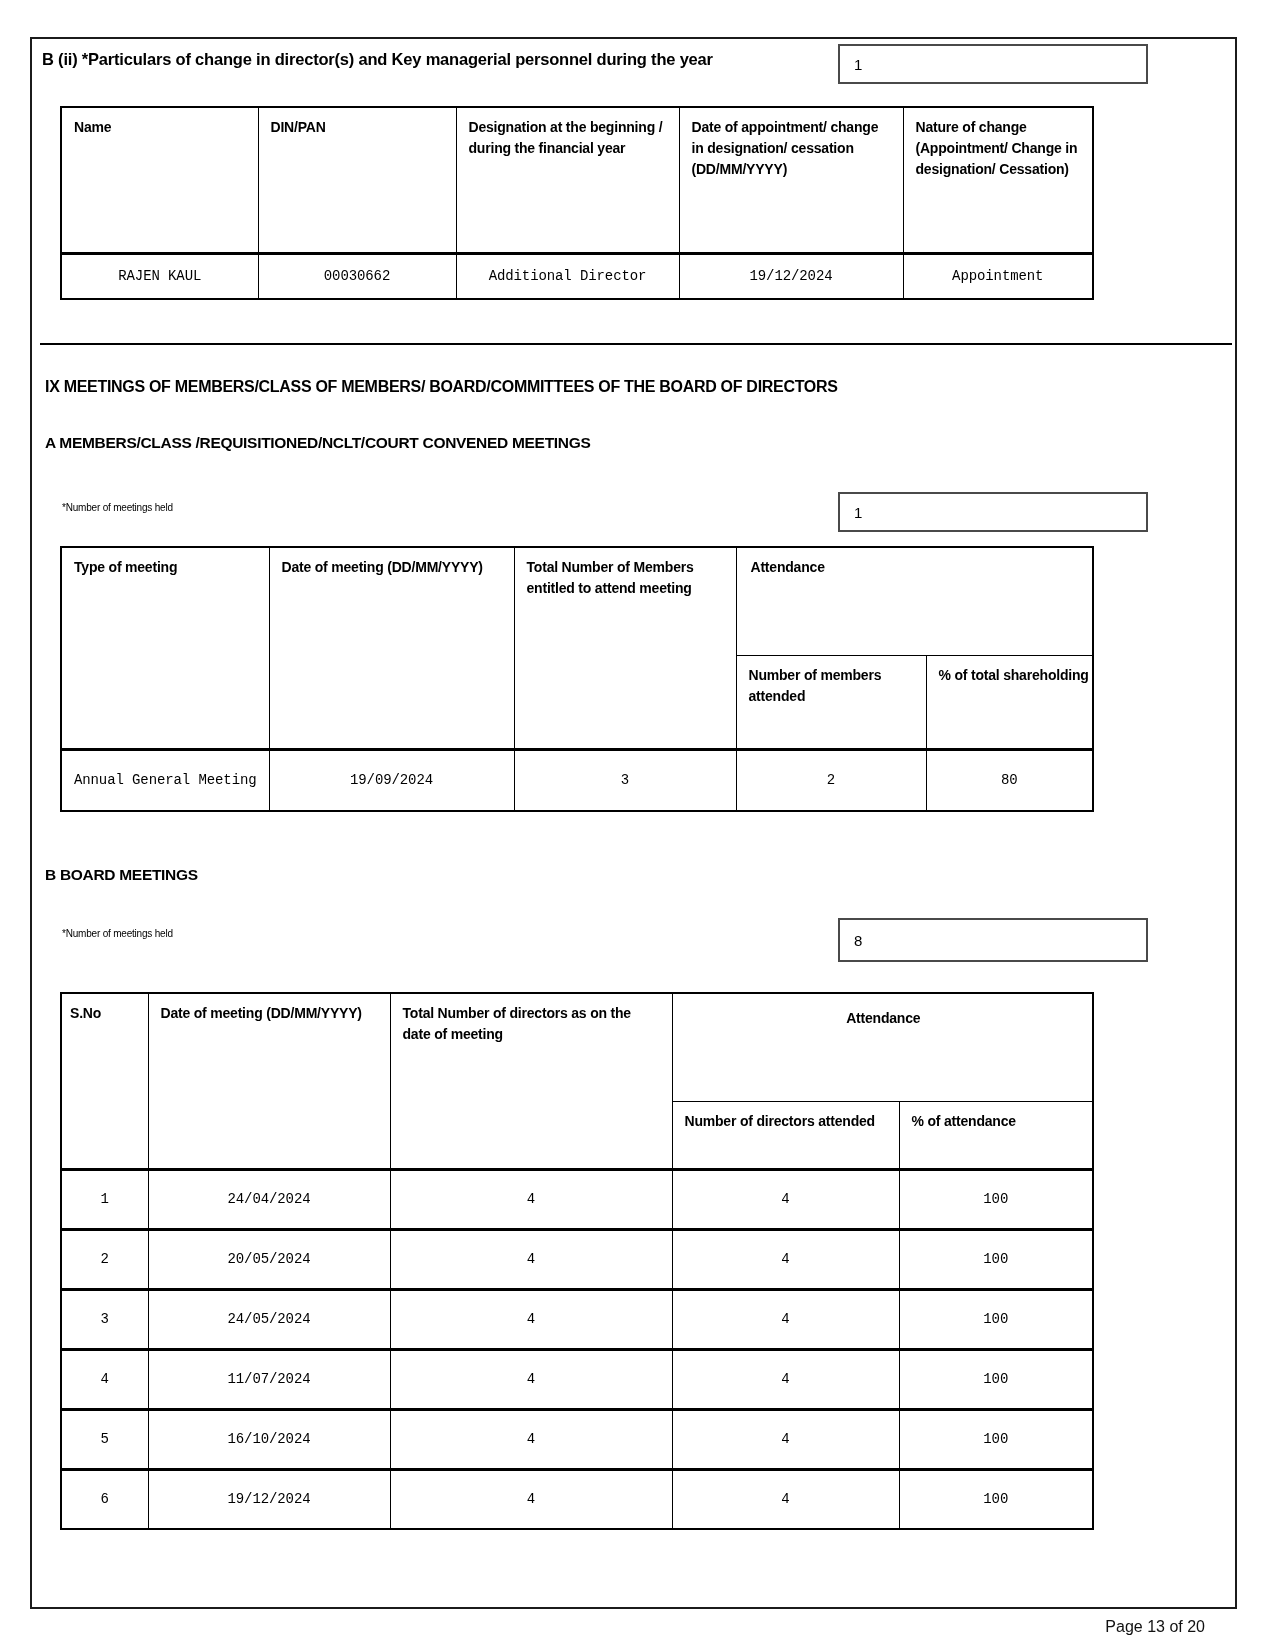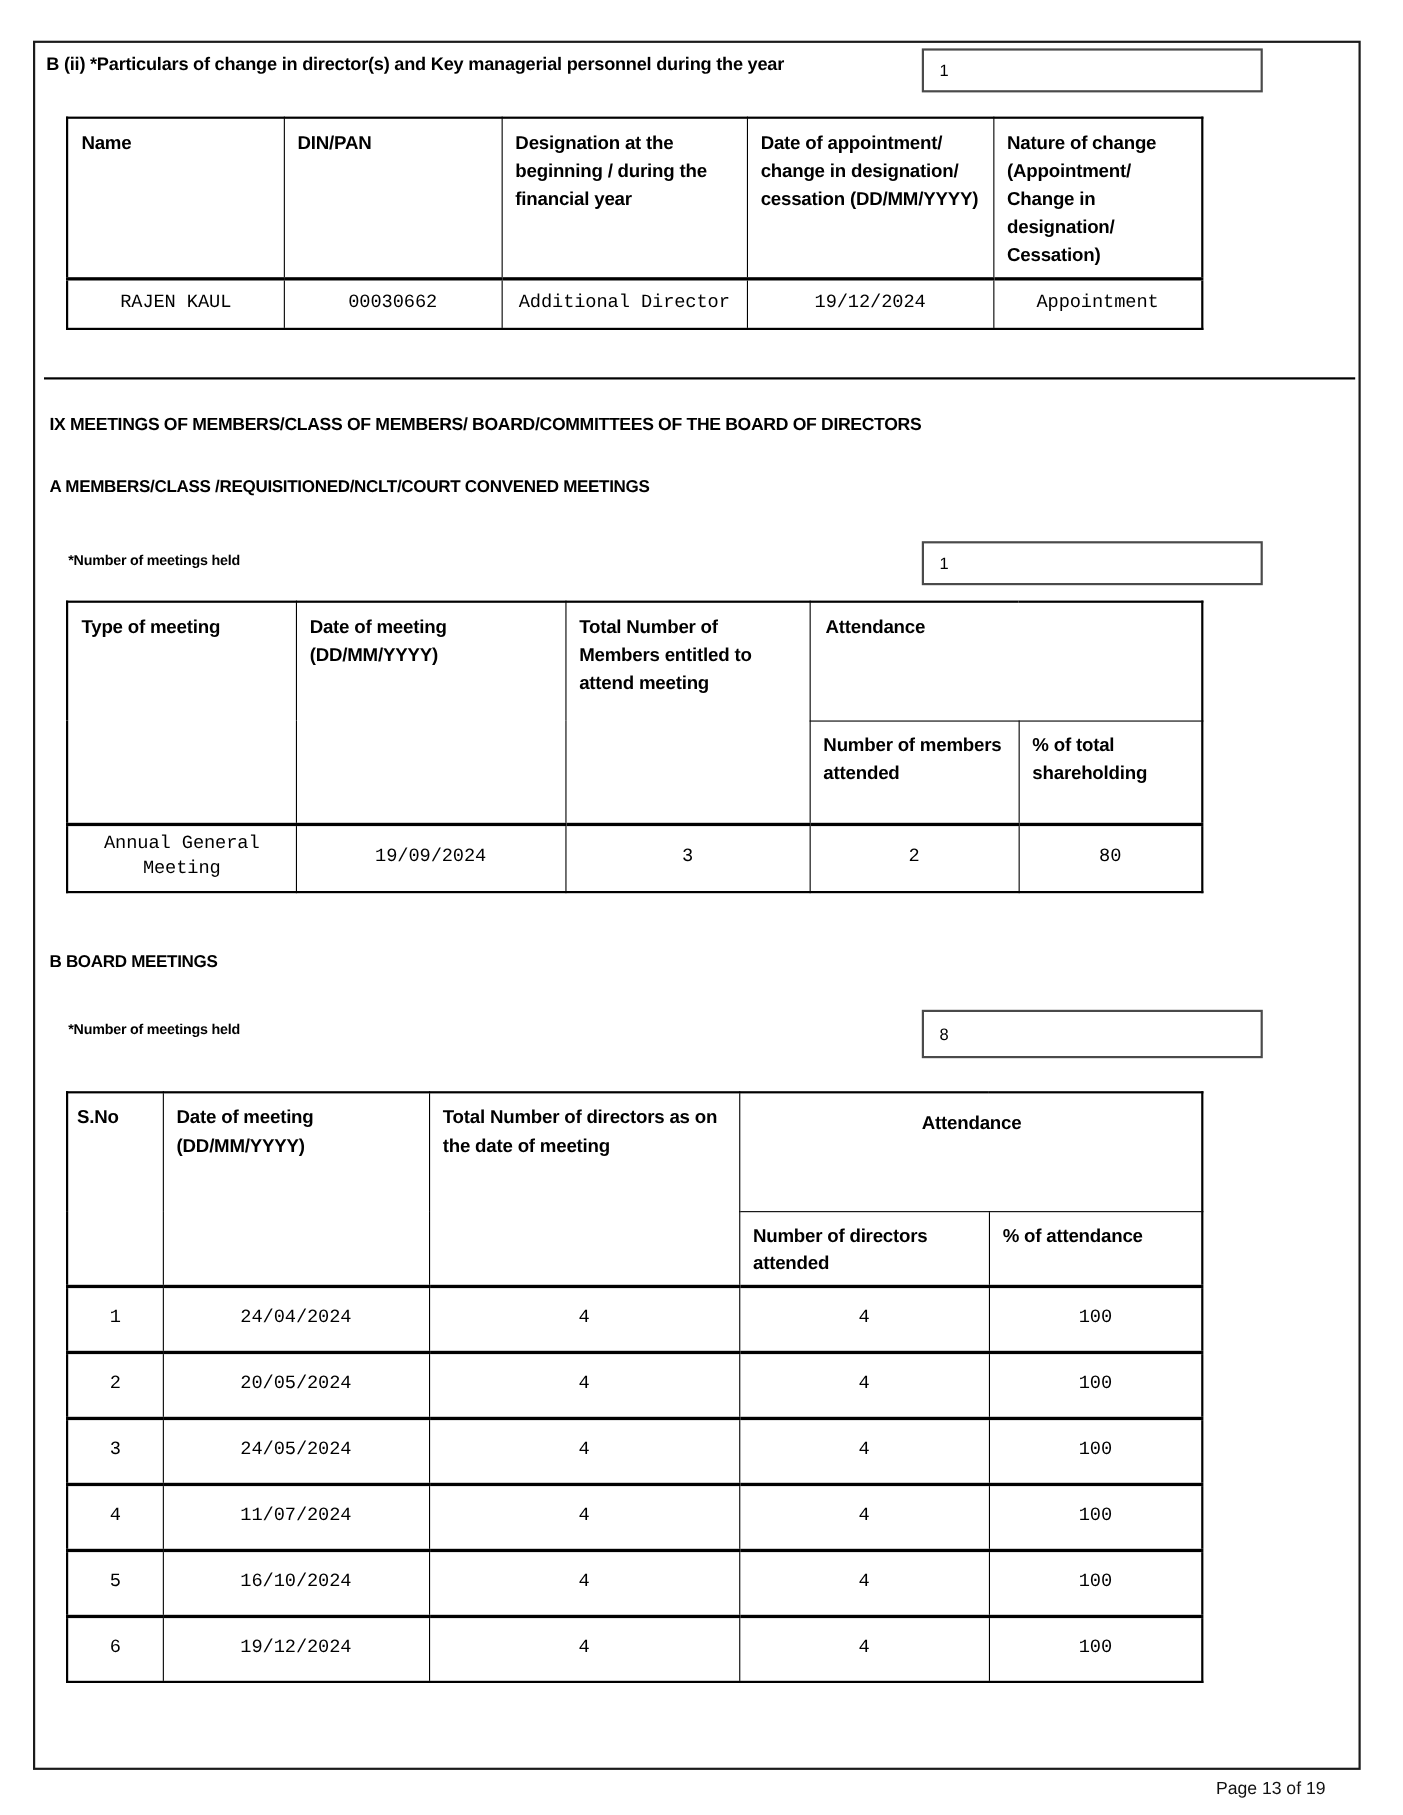--- a/index.html
+++ b/index.html
@@ -17,37 +17,37 @@
     border:2px solid #1b1b1b;box-sizing:border-box;
   }
   .b2-title{
     left:42px;top:50px;width:760px;
     font-size:16.5px;font-weight:bold;letter-spacing:-0.2px;
   }
   .section-heading{
     font-size:16px;font-weight:bold;letter-spacing:-0.3px;
   }
   .field-label{
-    font-size:13px;letter-spacing:-0.2px;font-weight:bold;
+    font-size:10px;letter-spacing:-0.2px;
   }
   .input-box{
     position:absolute;width:310px;height:40px;
     border:2px solid #4a4a4a;box-sizing:border-box;
     background:#fff;display:flex;align-items:center;
   }
   .input-value{
     font-size:15px;padding-left:14px;
   }
   table.grid{
     position:absolute;border-collapse:collapse;table-layout:fixed;
     width:1032px;
   }
   table.grid td{
     border:1.5px solid #000;
-    font-size:17px;
+    font-size:14px;
     box-sizing:border-box;
     overflow:hidden;
   }
   table.grid{border:2px solid #000;}
   td.hcell{
     font-weight:bold;font-size:15.5px;line-height:1.5;
     vertical-align:top;text-align:left;
     padding:9px 10px 4px 12px;letter-spacing:-0.2px;
   }
   td.dcell{
@@ -207,15 +207,15 @@
     <tr class="heavy" style="height:60px">
       <td class="dcell">6</td>
       <td class="dcell">19/12/2024</td>
       <td class="dcell">4</td>
       <td class="dcell">4</td>
       <td class="dcell">100</td>
     </tr>
   </tbody>
     </table>
 
-  <div class="footer-text">Page 13 of 19</div>
+  <div class="footer-text">Page 13 of 20</div>
 
 </div>
 
 </body></html>

